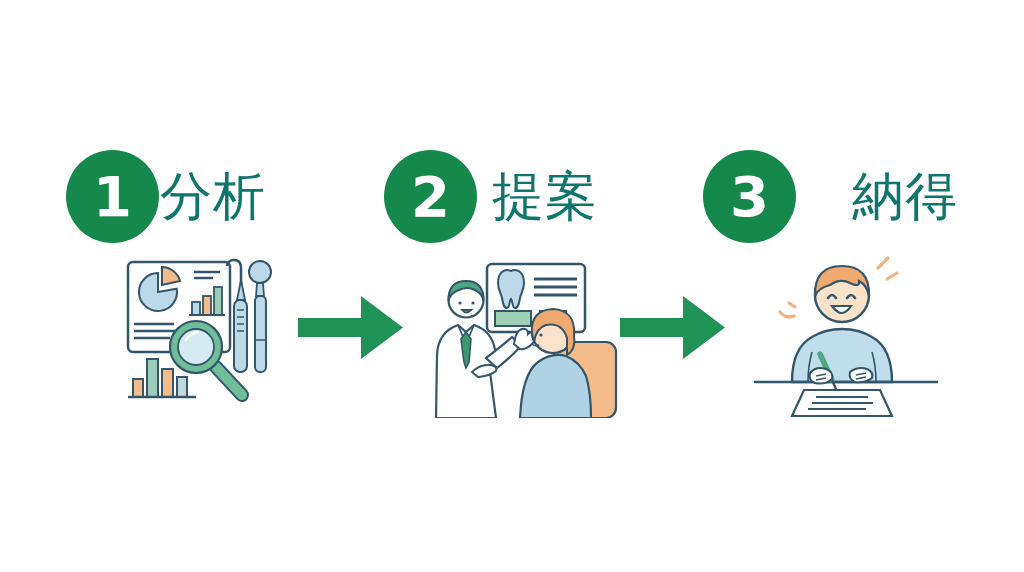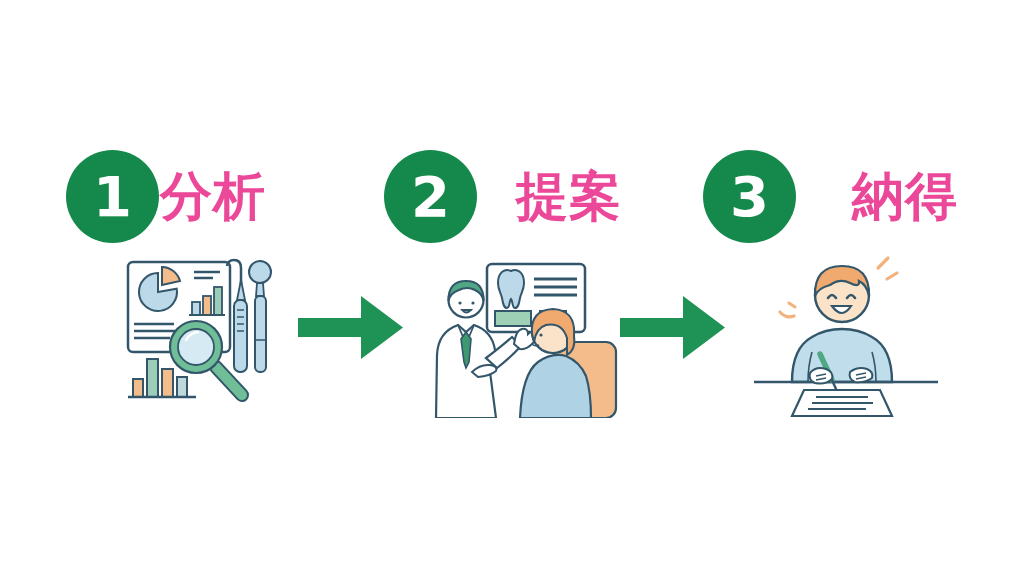--- a/index.html
+++ b/index.html
@@ -9,28 +9,28 @@
   }
   .step-circle{
     position:absolute;width:93px;height:93px;border-radius:50%;
     background:#15894B;display:flex;align-items:center;justify-content:center;
   }
   .step-number{
     color:#ffffff;font-size:56px;font-weight:700;line-height:1;
     font-family:"DejaVu Sans","Liberation Sans",sans-serif;
   }
   .step-label{
-    position:absolute;color:#ec4899;font-size:52px;font-weight:700;line-height:1;
+    position:absolute;color:#0f766e;font-size:52px;font-weight:400;line-height:1;
     letter-spacing:1px;white-space:nowrap;
   }
   #circle-1{left:66px;top:150px;}
   #circle-2{left:384px;top:150px;}
   #circle-3{left:703px;top:150px;}
   #label-1{left:160px;top:170px;}
-  #label-2{left:516px;top:170px;}
+  #label-2{left:492px;top:170px;}
   #label-3{left:816px;top:170px;margin-left:36px;}
   .arrow{position:absolute;top:295px;width:106px;height:65px;}
   #arrow-1{left:298px;}
   #arrow-2{left:620px;}
   .illus{position:absolute;}
   #illus-1{left:116px;top:252px;width:162px;height:165px;}
   #illus-2{left:420px;top:252px;width:210px;height:166px;}
   #illus-3{left:752px;top:252px;width:188px;height:168px;}
 </style>
 </head>

